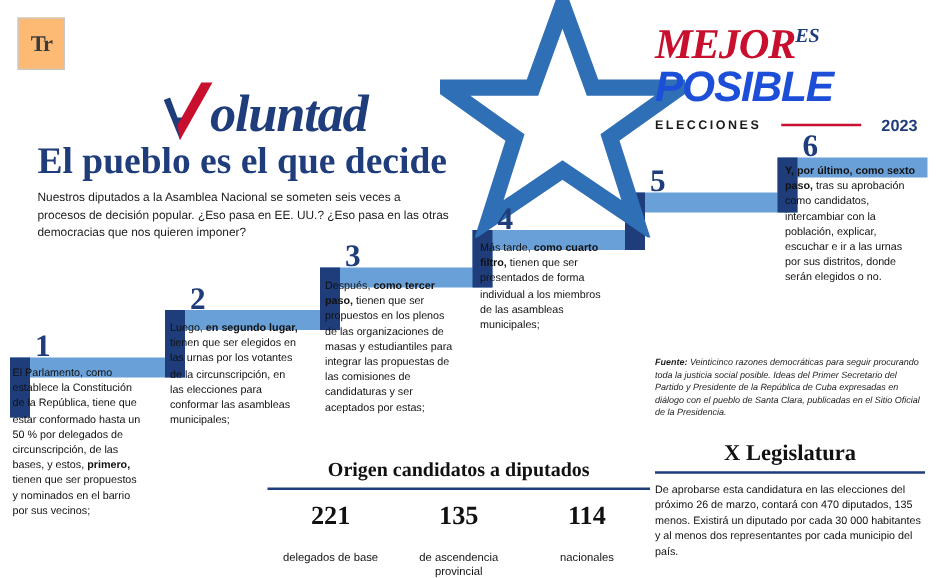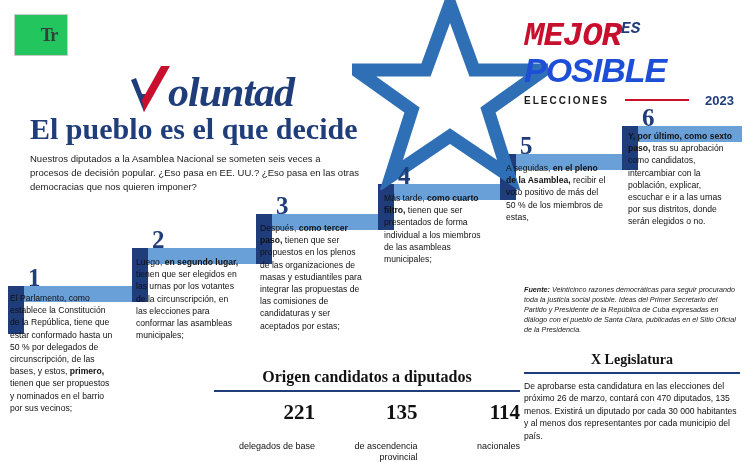--- a/index.html
+++ b/index.html
@@ -1,36 +1,36 @@
 <!DOCTYPE html>
 <html><head>
 <meta charset="utf-8">
 <style>
   html,body{margin:0;padding:0;}
   body{width:750px;height:462px;background:#ffffff;font-family:"Liberation Sans",sans-serif;overflow:hidden;position:relative;}
   #root{position:relative;width:750px;height:462px;}
 
   
-  .tr-badge{position:absolute;left:14px;top:14px;width:36px;height:40px;border:1px solid #c9c9c9;background:#22c55e;
-    display:flex;align-items:center;justify-content:center;padding-left:16px;}
+  .tr-badge{position:absolute;left:14px;top:14px;width:36px;height:40px;border:1px solid #c9c9c9;background:#fdba74;
+    display:flex;align-items:center;justify-content:center;}
   .tr-badge span{font-family:"Liberation Serif",serif;font-weight:bold;font-size:18px;color:#3b3b3b;letter-spacing:-1px;}
 
   .vol-wrap{position:absolute;left:128px;top:22px;width:230px;height:88px;margin-top:40px;}
   .vol-check{position:absolute;left:0;top:2px;width:46px;height:52px;}
   .vol-title{position:absolute;left:40px;top:6px;font-family:"Liberation Serif",serif;font-weight:bold;font-style:italic;
     font-size:42px;color:#1f3d7a;letter-spacing:-1px;}
   .vol-sub{position:absolute;left:108px;top:56px;font-family:"Liberation Serif",serif;font-style:italic;font-size:27px;color:#2a2a2a;}
 
   .headline{position:absolute;left:30px;top:112px;font-family:"Liberation Serif",serif;font-weight:bold;font-size:30px;color:#1f3d7a;}
 
   .intro{position:absolute;left:30px;top:152px;width:330px;font-size:9.5px;line-height:1.45;color:#1b1b1b;}
 
   
   .mejor{position:absolute;left:524px;top:20px;width:210px;}
-  .mejor .l1{font-family:Liberation Mono, monospace;font-weight:bold;font-style:italic;font-size:34px;color:#c8102e;line-height:0.95;letter-spacing:-1px;}
+  .mejor .l1{font-family:Liberation Serif, serif;font-weight:bold;font-style:italic;font-size:34px;color:#c8102e;line-height:0.95;letter-spacing:-1px;}
   .mejor .l1 .es{font-size:16px;color:#1f3d7a;vertical-align:super;letter-spacing:0;}
   .mejor .l2{font-family:"Liberation Sans",sans-serif;font-weight:bold;font-style:italic;font-size:34px;color:#1d4ed8;line-height:0.95;letter-spacing:-1px;margin-top:2px;}
   .mejor-bottom{display:flex;align-items:center;margin-top:6px;gap:16px;}
   .mejor-bottom .elec{font-size:10px;font-weight:bold;letter-spacing:2px;color:#1b1b1b;}
   .mejor-bottom .rule{flex:1;height:2px;background:#c8102e;}
   .mejor-bottom .yr{font-size:13px;font-weight:bold;color:#1f3d7a;}
 
   
   .star{position:absolute;left:352px;top:0px;width:196px;height:190px;}
 
@@ -46,27 +46,27 @@
 
   
   .fuente{position:absolute;left:524px;top:285px;width:214px;font-size:7.2px;line-height:1.4;color:#1b1b1b;font-style:italic;}
   .fuente b{font-style:italic;font-weight:bold;}
 
   
   .origen{position:absolute;left:214px;top:368px;width:306px;text-align:center;}
   .origen h3{margin:0;font-family:"Liberation Serif",serif;font-weight:bold;font-size:16px;color:#111;}
   .origen .rule{width:100%;height:2px;background:#1f3d7a;margin:4px 0 8px;}
   .nums{display:flex;justify-content:space-between;}
-  .numcell{width:33%;text-align:right;}
+  .numcell{width:33%;}
   .numcell .n{font-family:"Liberation Serif",serif;font-weight:bold;font-size:21px;color:#111;}
   .numcell .d{font-size:9px;line-height:1.25;color:#111;margin-top:16px;}
 
   
   .legis{position:absolute;left:524px;top:352px;width:216px;}
-  .legis h3{margin:0;font-family:"Liberation Serif",serif;font-weight:bold;font-size:14px;color:#111;text-align:center;}
+  .legis h3{margin:0;font-family:"Liberation Serif",serif;font-weight:bold;font-size:18px;color:#111;text-align:center;}
   .legis .rule{width:100%;height:2px;background:#1f3d7a;margin:4px 0 6px;}
   .legis p{margin:0;font-size:8.6px;line-height:1.45;color:#111;}
 </style>
 </head>
 <body>
 
 <div id="root">
 
   <svg class="stairs" viewBox="0 0 750 240" preserveAspectRatio="none">
 
@@ -114,21 +114,20 @@
   <div class="stepnum" style="left:152px;top:226px">2</div>
   <div class="stepnum" style="left:276px;top:192px">3</div>
   <div class="stepnum" style="left:398px;top:162px">4</div>
   <div class="stepnum" style="left:520px;top:132px">5</div>
   <div class="stepnum" style="left:642px;top:104px">6</div>
 
   <div class="steptxt" style="left:10px;top:292px;width:104px">El Parlamento, como establece la Constitución de la República, tiene que estar conformado hasta un 50 % por delegados de circunscripción, de las bases, y estos, <b>primero,</b> tienen que ser propuestos y nominados en el barrio por sus vecinos;</div>
   <div class="steptxt" style="left:136px;top:256px;width:104px">Luego, <b>en segundo lugar,</b> tienen que ser elegidos en las urnas por los votantes de la circunscripción, en las elecciones para conformar las asambleas municipales;</div>
   <div class="steptxt" style="left:384px;top:192px;width:106px">Más tarde, <b>como cuarto filtro,</b> tienen que ser presentados de forma individual a los miembros de las asambleas municipales;</div>
   <div class="steptxt" style="left:260px;top:222px;width:106px">Después, <b>como tercer paso,</b> tienen que ser propuestos en los plenos de las organizaciones de masas y estudiantiles para integrar las propuestas de las comisiones de candidaturas y ser aceptados por estas;</div>
-  <div class="steptxt" style="left:506px;top:162px;width:100px">A seguidas, <b>en el pleno de la Asamblea,</b> recibir el voto positivo de más del 50 % de los miembros de estas,</div>
   <div class="steptxt" style="left:628px;top:130px;width:108px"><b>Y, por último, como sexto paso,</b> tras su aprobación como candidatos, intercambiar con la población, explicar, escuchar e ir a las urnas por sus distritos, donde serán elegidos o no.</div>
 
   <div class="fuente">
     <b>Fuente:</b>
     <span>Veinticinco razones democráticas para seguir procurando toda la justicia social posible. Ideas del Primer Secretario del Partido y Presidente de la República de Cuba expresadas en diálogo con el pueblo de Santa Clara, publicadas en el Sitio Oficial de la Presidencia.</span>
   </div>
 
   <div class="origen">
     <h3>Origen candidatos a diputados</h3>
     <div class="rule"></div>

